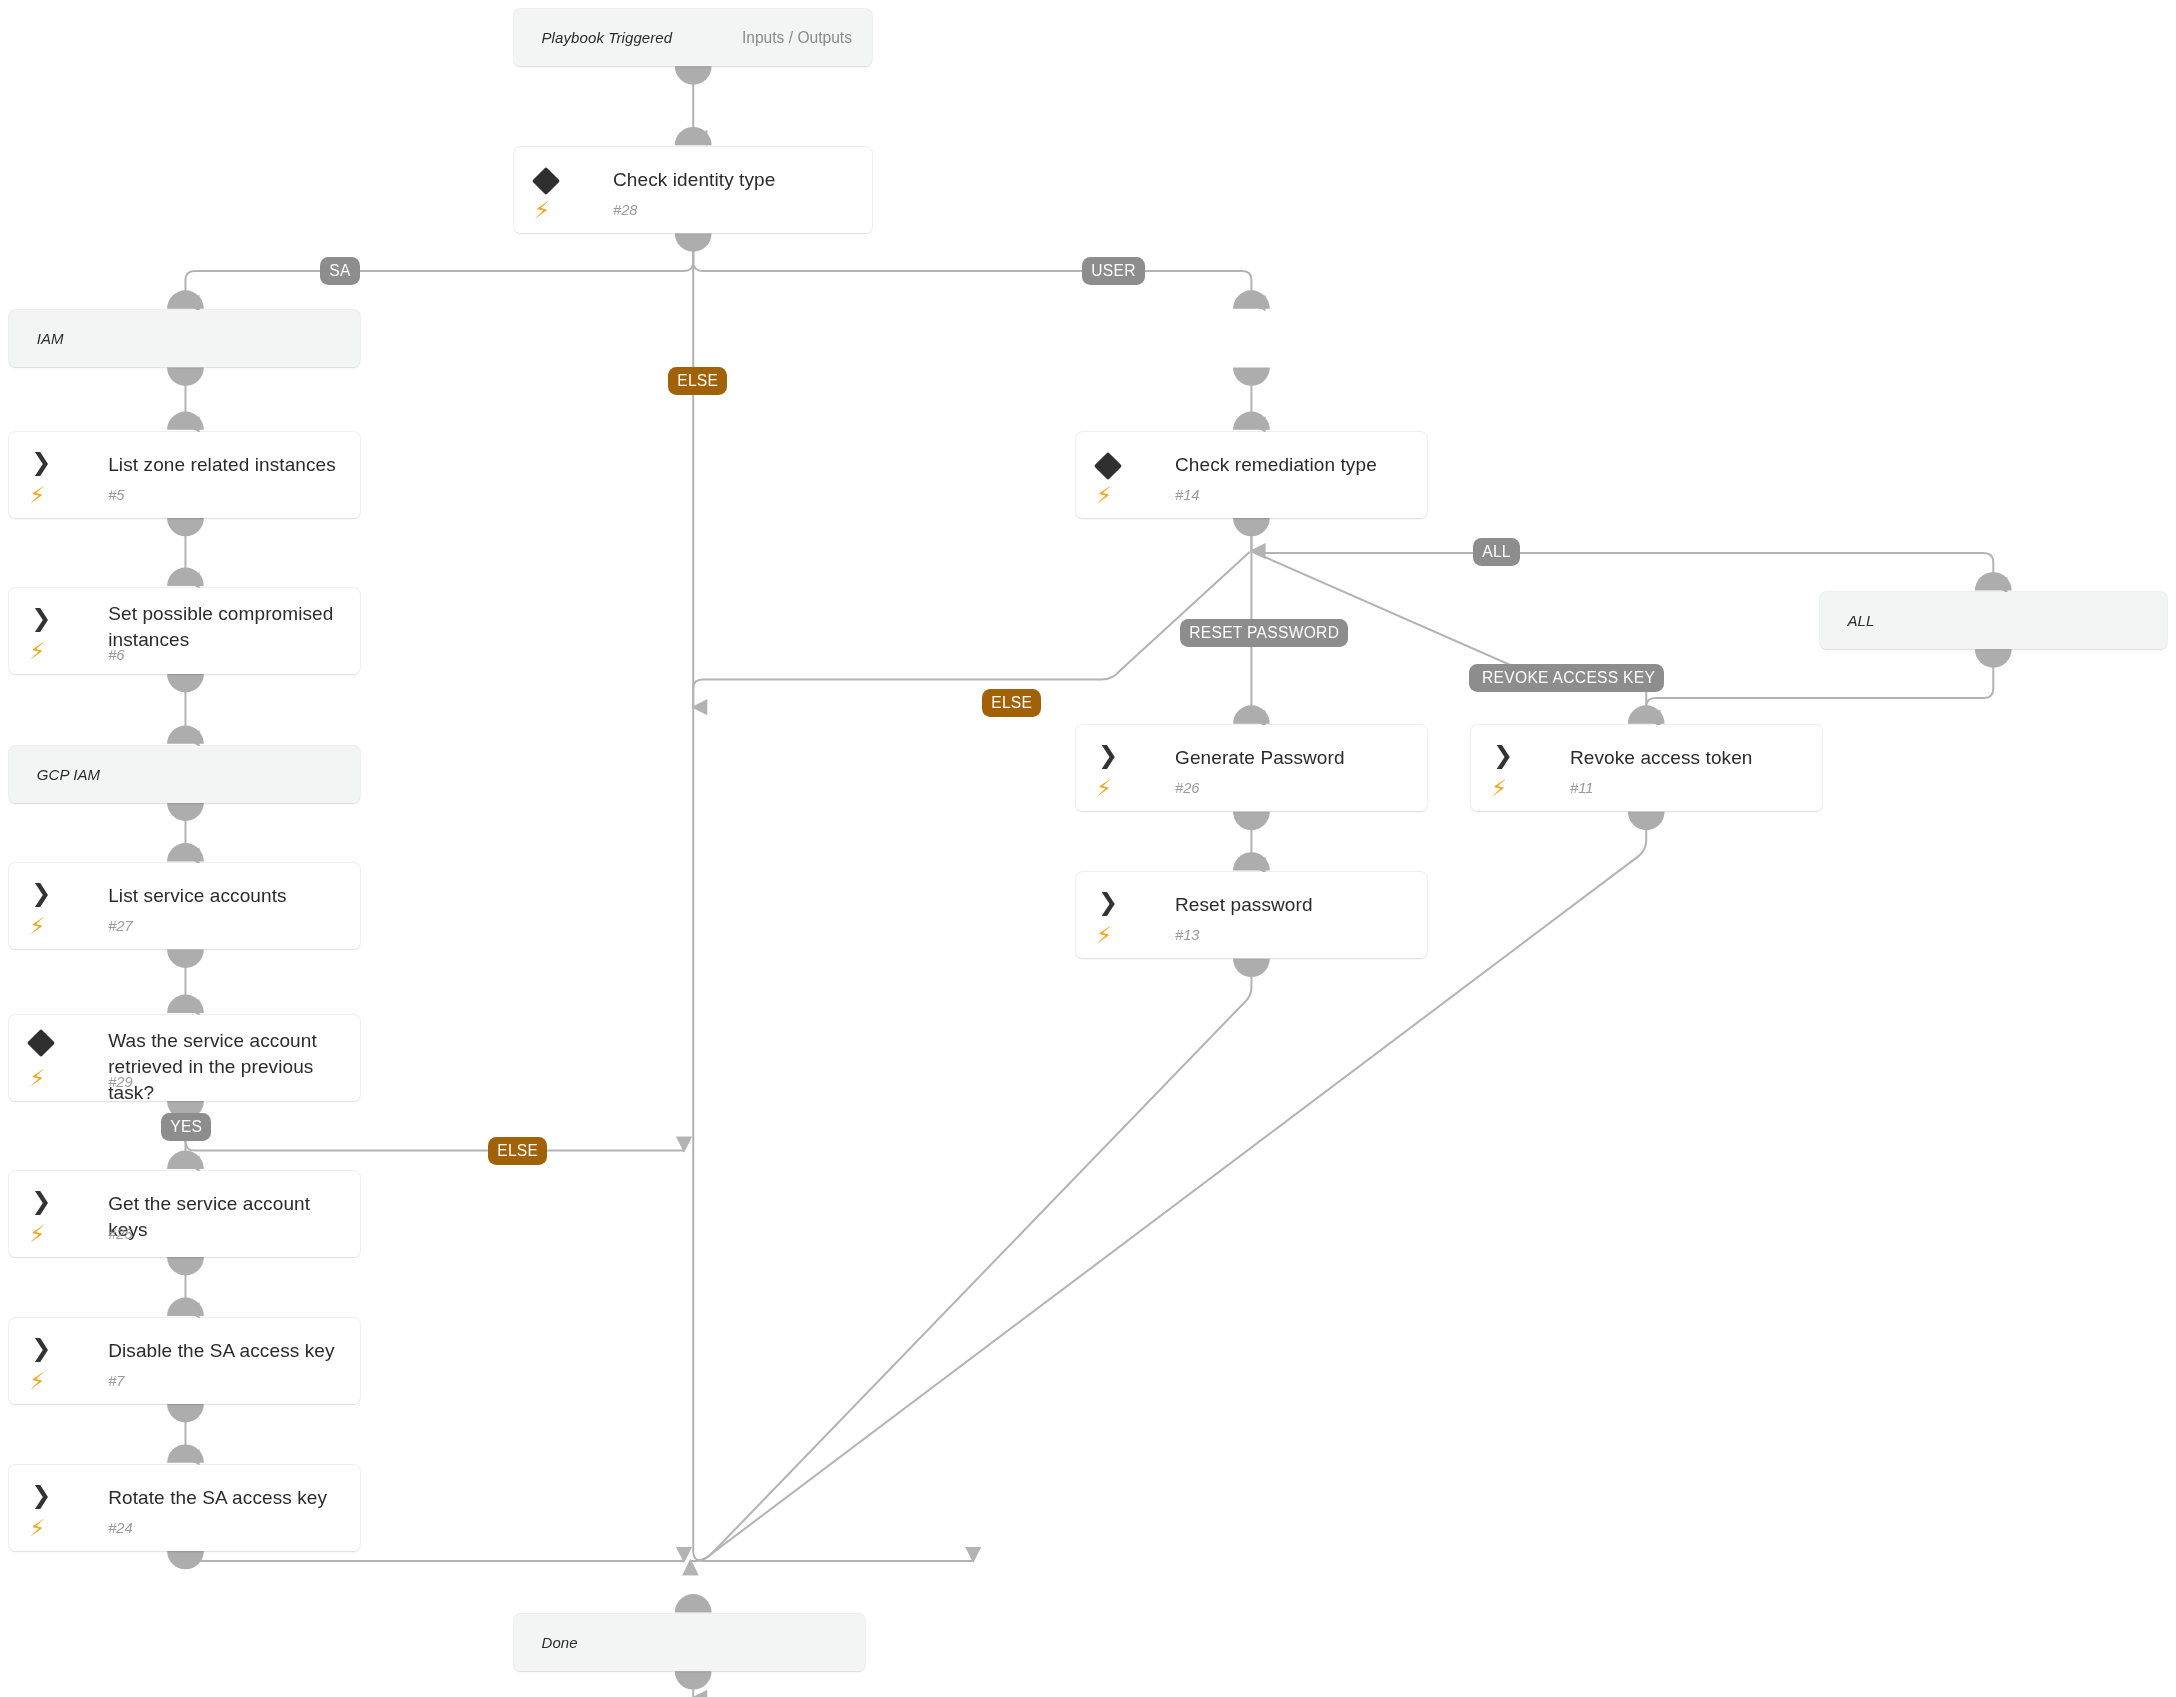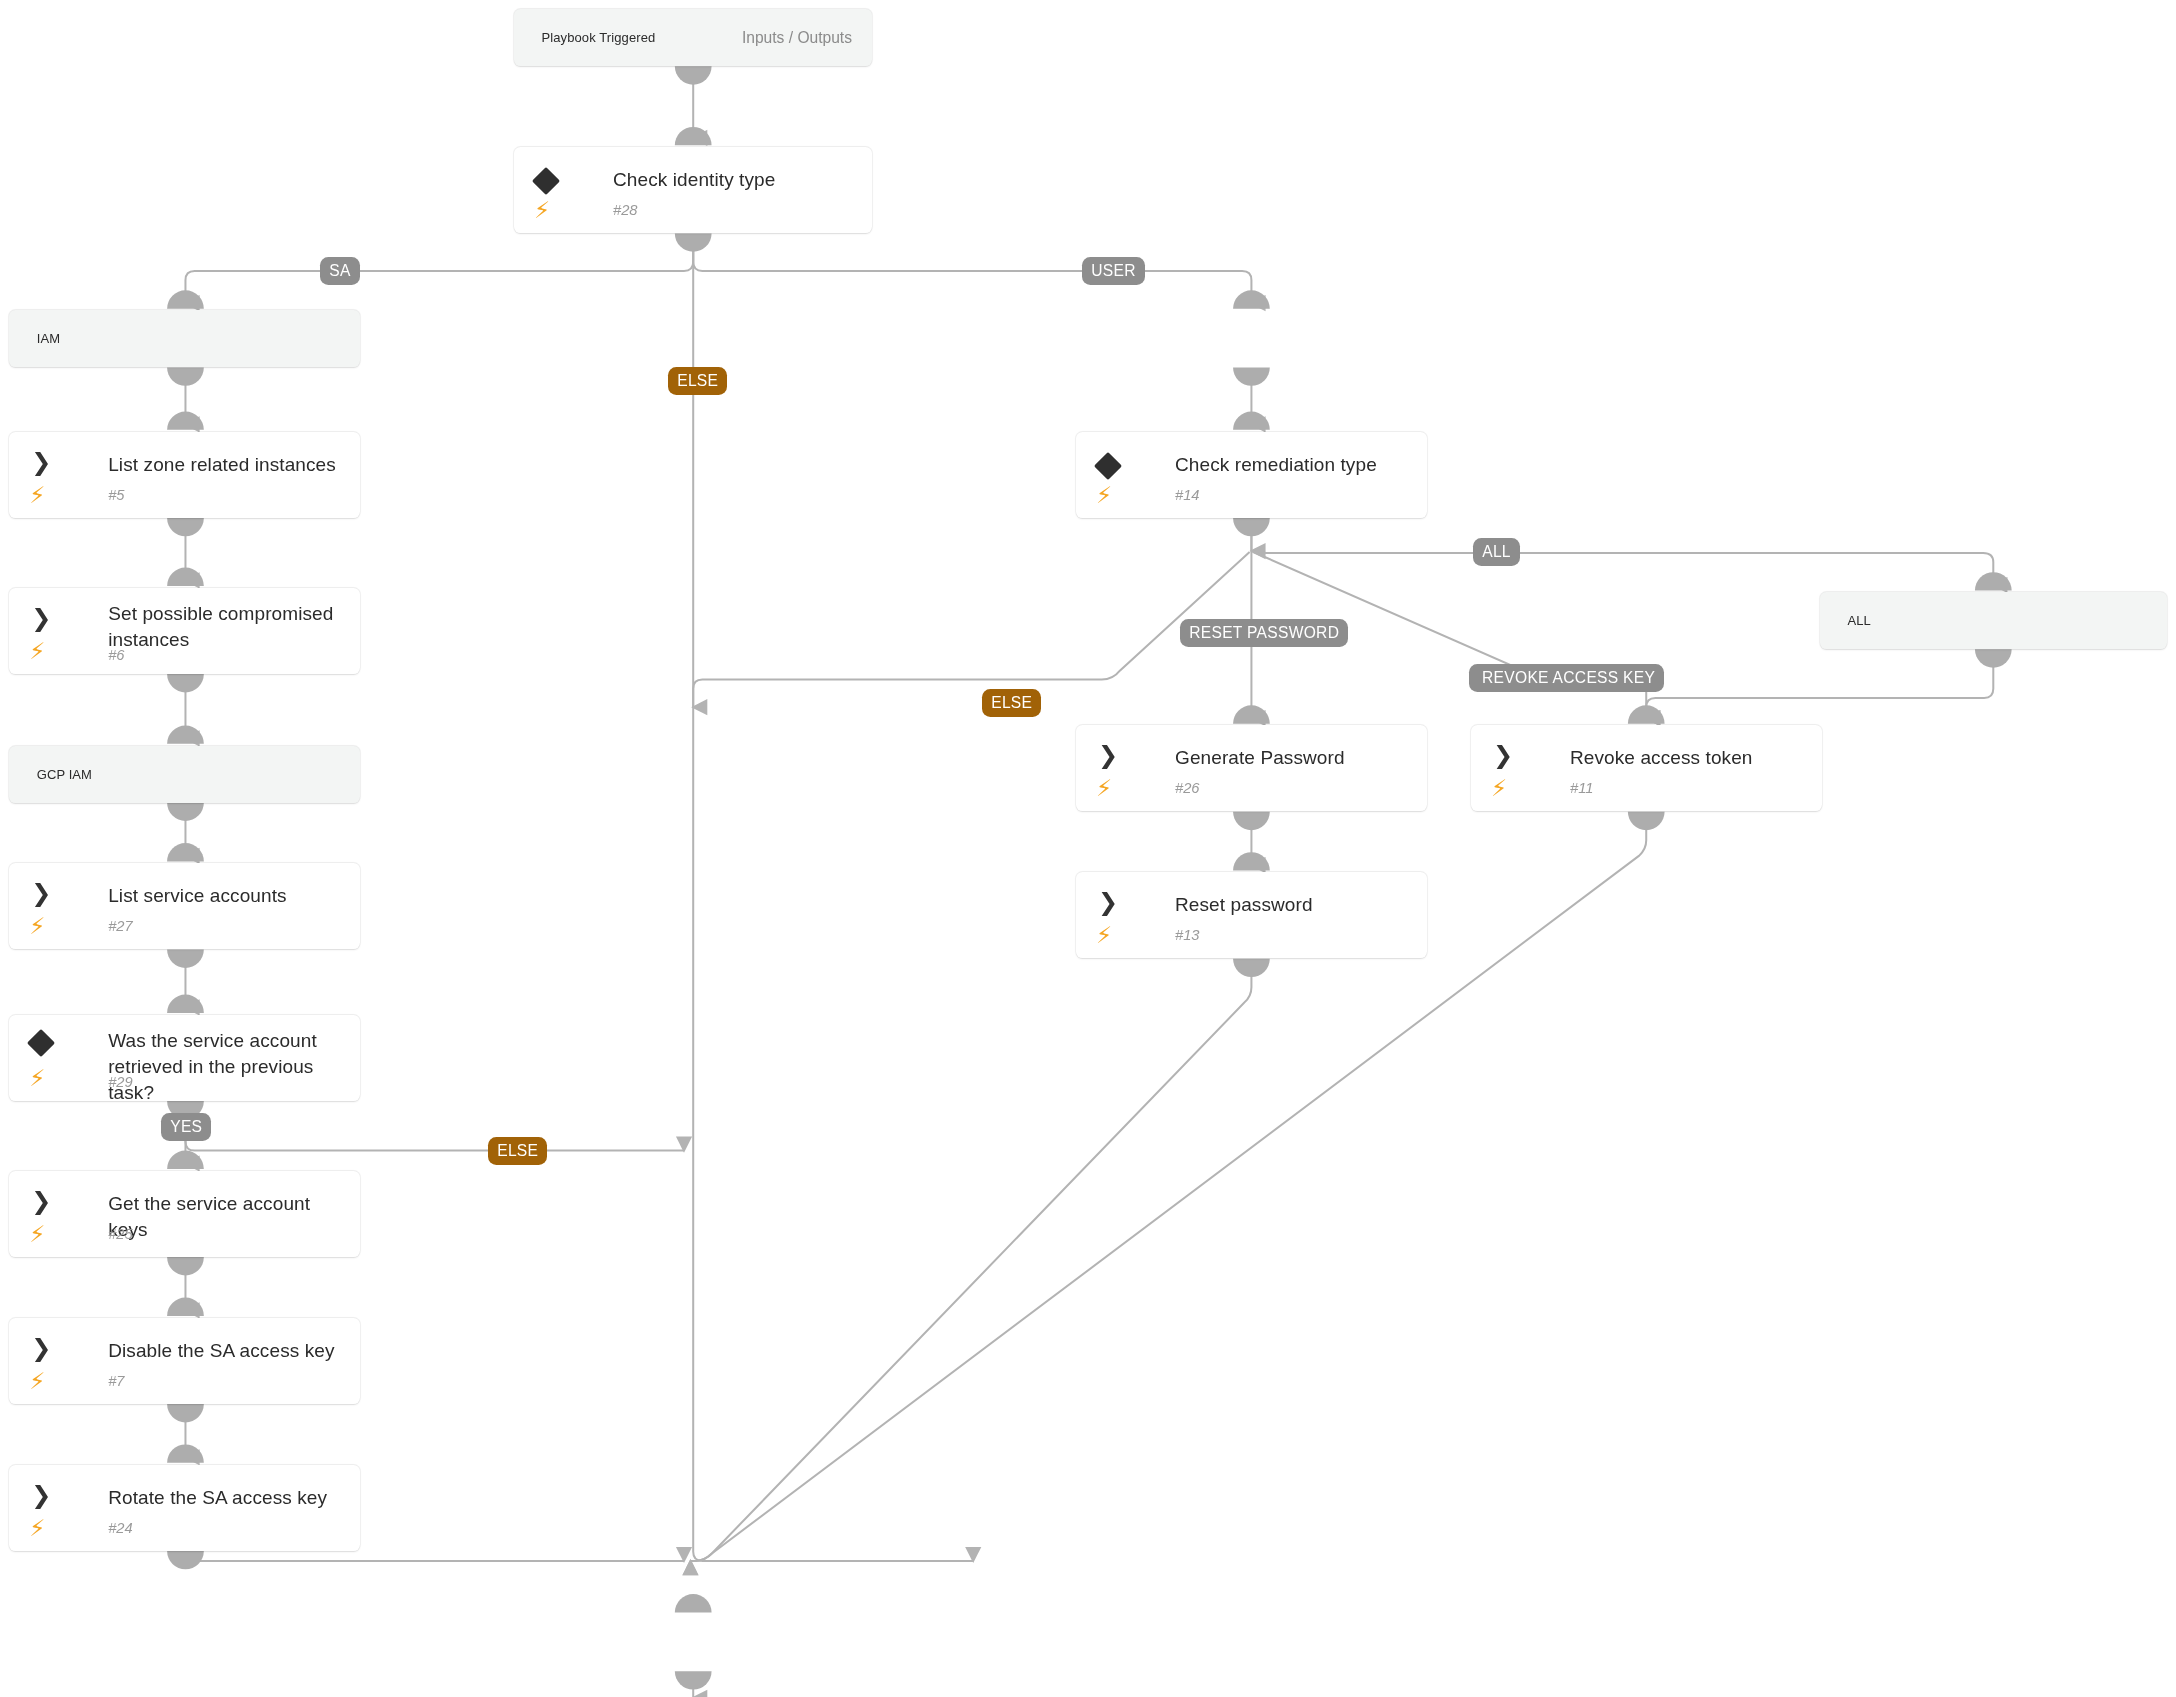--- a/index.html
+++ b/index.html
@@ -5,21 +5,21 @@
   html,body{margin:0;padding:0;background:#ffffff;}
   body{font-family:"Liberation Sans","DejaVu Sans",sans-serif;-webkit-font-smoothing:antialiased;}
   #canvas{position:relative;width:2176px;height:1698px;background:#fff;overflow:hidden;}
   #edges{position:absolute;left:0;top:0;width:2176px;height:1698px;pointer-events:none;}
   .node{position:absolute;box-sizing:border-box;border-radius:6.4px;
         box-shadow:0 0.9px 1.8px rgba(0,0,0,.10),0 0 0 0.9px rgba(0,0,0,.045);}
   .node.gray{background:#f3f5f4;}
   .node.white{background:#ffffff;}
   .node .ttl{position:absolute;left:99px;top:20px;right:13px;font-size:19px;color:#2b2b2b;
              line-height:26px;letter-spacing:0.1px;}
-  .node.section .ttl{left:27.5px;top:0;bottom:0;right:13px;height:100%;display:flex;align-items:center;font-size:13px;}
+  .node.section .ttl{left:27.5px;top:0;bottom:0;right:13px;height:100%;display:flex;align-items:center;font-size:15px;font-style:italic;}
   .node .io{position:absolute;right:20px;top:0;bottom:0;display:flex;align-items:center;
             font-size:15.6px;color:#8b8b8b;}
   .node .tid{position:absolute;left:99px;bottom:14.7px;font-size:14.7px;color:#9a9a9a;font-style:italic;}
   .ic{position:absolute;left:22px;font-weight:700;}
   .ic-chev{top:16.5px;font-size:24px;color:#333;line-height:26px;font-family:"DejaVu Sans",sans-serif;}
   .ic-diamond{top:24px;width:20px;height:20px;background:#2f2f2f;transform:rotate(45deg);border-radius:1.8px;}
   .ic-bolt{left:20px;bottom:11px;font-size:23px;color:#f5a623;line-height:24px;font-family:"DejaVu Sans",sans-serif;}
   .elbl{position:absolute;box-sizing:border-box;border-radius:8.3px;color:#fff;
         display:flex;align-items:center;justify-content:center;font-size:15.6px;letter-spacing:0.3px;
         padding:0 9.2px;height:27.5px;white-space:nowrap;}
@@ -217,20 +217,23 @@
     <div class="tid">#11</div>
   </div>
 
   <div class="node white" style="left:1076px;top:872px;width:351px;height:86px;">
     <div class="ic ic-chev">❯</div>
     <div class="ttl">Reset password</div>
     <div class="ic ic-bolt">⚡</div>
     <div class="tid">#13</div>
   </div>
 
+  <div class="node gray section" style="left:514px;top:1614px;width:351px;height:57px;">
+    <div class="ttl">Done</div>
+  </div>
 
   <div class="elbl gray" style="left:320px;top:257px;min-width:39px;">SA</div>
   <div class="elbl gray" style="left:1082px;top:257px;min-width:39px;">USER</div>
   <div class="elbl black" style="left:668px;top:367px;min-width:48px;">ELSE</div>
   <div class="elbl gray" style="left:1473px;top:538px;min-width:39px;">ALL</div>
   <div class="elbl gray" style="left:1180px;top:619px;">RESET PASSWORD</div>
   <div class="elbl gray" style="left:1469px;top:664px;padding-left:13px;">REVOKE ACCESS KEY</div>
   <div class="elbl black" style="left:982px;top:689px;min-width:48px;">ELSE</div>
   <div class="elbl gray" style="left:161px;top:1113px;min-width:46px;">YES</div>
   <div class="elbl black" style="left:488px;top:1137px;min-width:48px;">ELSE</div>

